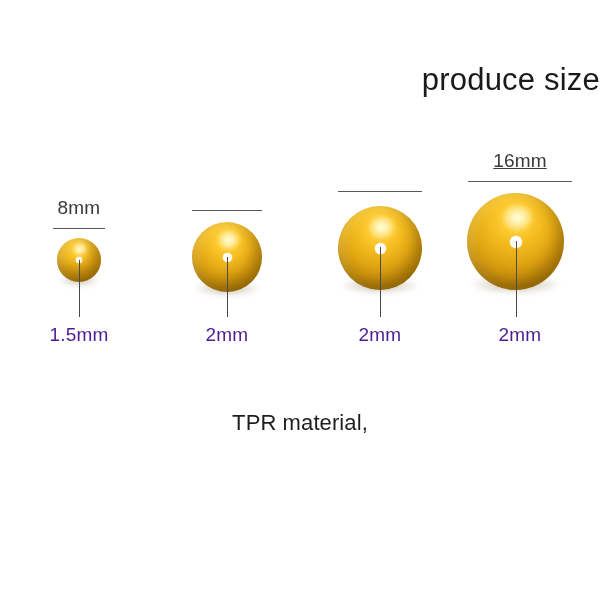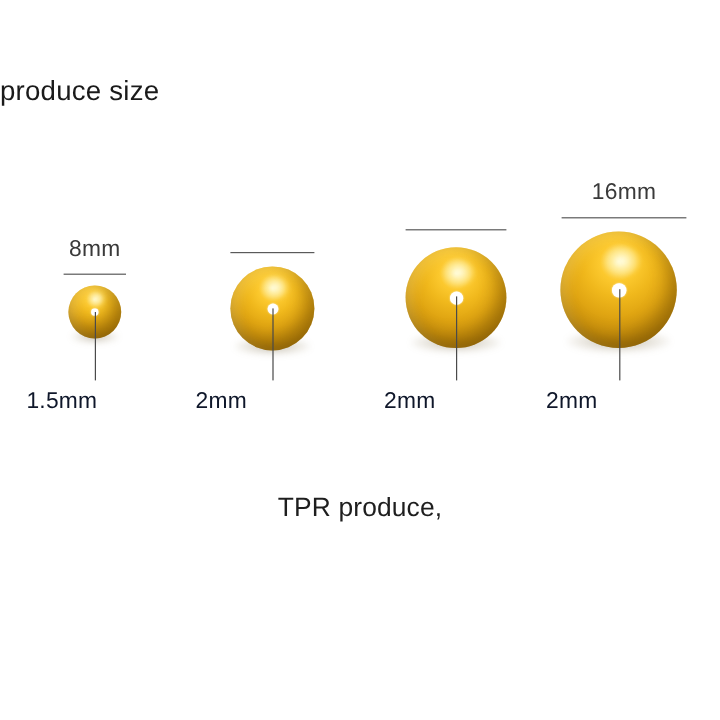--- a/index.html
+++ b/index.html
@@ -15,22 +15,22 @@
     font-family: "Liberation Sans", sans-serif;
     color: #2b2b2b;
     -webkit-font-smoothing: antialiased;
   }
 
   #page-title {
     position: absolute;
     top: 62px;
     left: 0;
     width: 600px;
-    text-align: left;
-    font-size: 23px;
+    text-align: right;
+    font-size: 31px;
     font-weight: 400;
     letter-spacing: 0.2px;
     color: #1a1a1a;
   }
 
   
   .size-group {
     position: absolute;
     top: 0;
     height: 600px;
@@ -119,22 +119,23 @@
   }
   
   .leader {
     position: absolute;
     width: 0;
     border-left: 1.5px solid #4a4a4a;
   }
   .hole-label {
     position: absolute;
     width: 100%;
+    text-align: center;
     font-size: 19px;
-    color: #0f172a;
+    color: #4c1d95;
     letter-spacing: 0.2px;
     white-space: nowrap;
   }
 
   
   #footer-note {
     position: absolute;
     left: 0;
     top: 405px;
     width: 600px;
@@ -183,27 +184,27 @@
     <div class="ball-shadow" style="left:4px; top:71px; width:76px; height:17px;"></div>
     <div class="ball"></div>
     <div class="ball-gloss"></div>
     <div class="hole" style="left:36.5px; top:36.5px; width:11px; height:11px;"></div>
   </div>
   <div class="leader" style="left:59.5px; top:247px; height:70px;"></div>
   <div class="hole-label" style="top:324px;">2mm</div>
 </div>
 
 <div class="size-group" style="left:455px; width:130px;">
-  <div class="dim-label" style="top:150px;">16mm</div>
+  <div class="dim-label" style="top:150px;text-decoration:underline;">16mm</div>
   <div class="bracket" style="left:13px; top:181px; width:104px; height:67px;"></div>
   <div class="ball-wrap" style="left:12px; top:193px; width:97px; height:97px;">
     <div class="ball-shadow" style="left:5px; top:82px; width:87px; height:19px;"></div>
     <div class="ball"></div>
     <div class="ball-gloss"></div>
     <div class="hole" style="left:42.5px; top:42.5px; width:12px; height:12px;"></div>
   </div>
   <div class="leader" style="left:60.5px; top:241px; height:76px;"></div>
   <div class="hole-label" style="top:324px;">2mm</div>
 </div>
 
 <div id="footer-note">
-  <div class="note-line">TPR produce,</div>
+  <div class="note-line">TPR material,</div>
 </div>
 
 </body></html>

